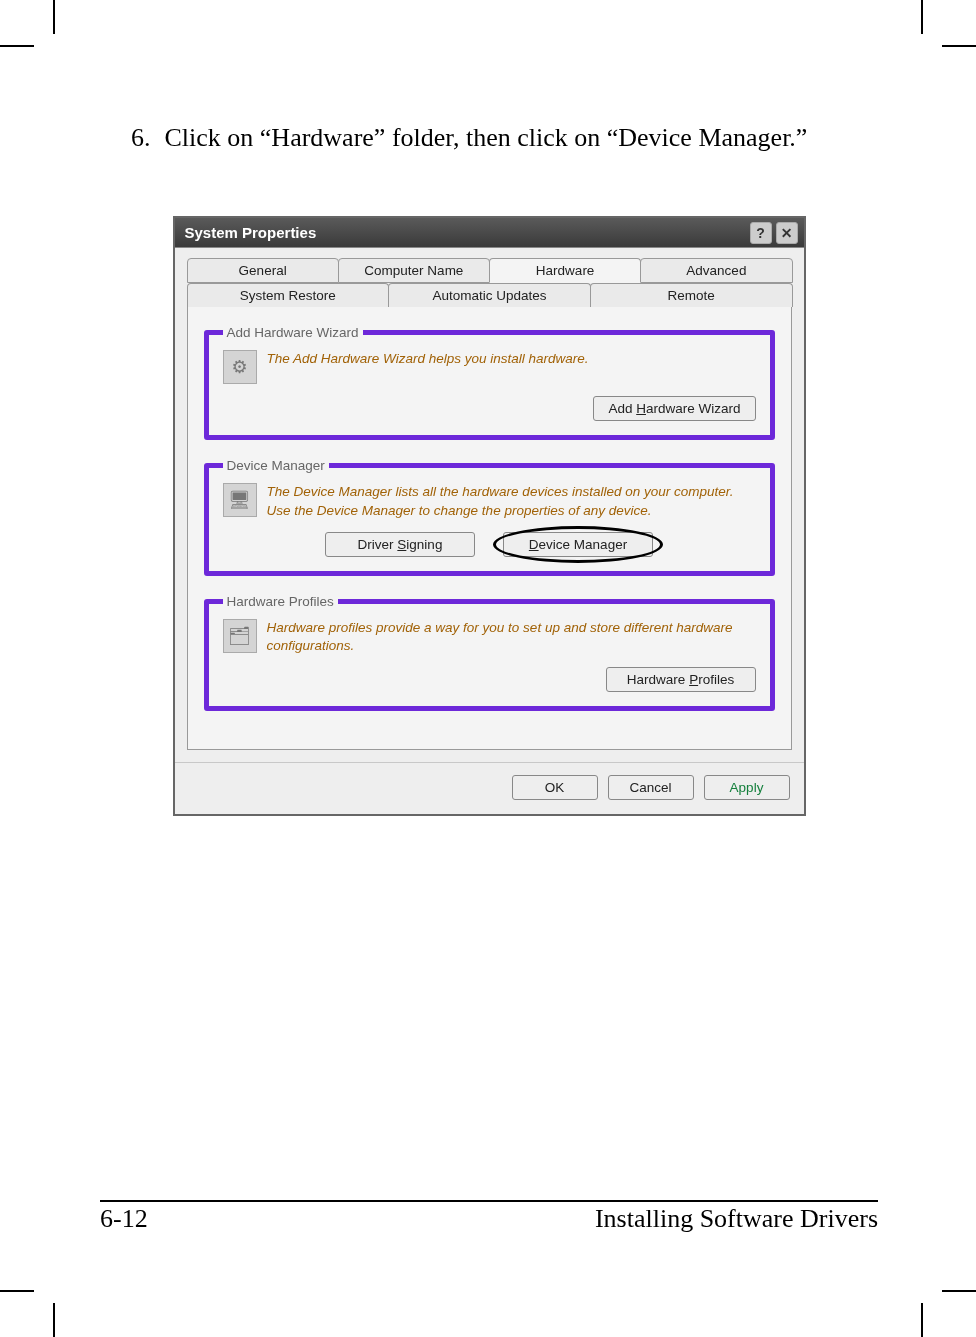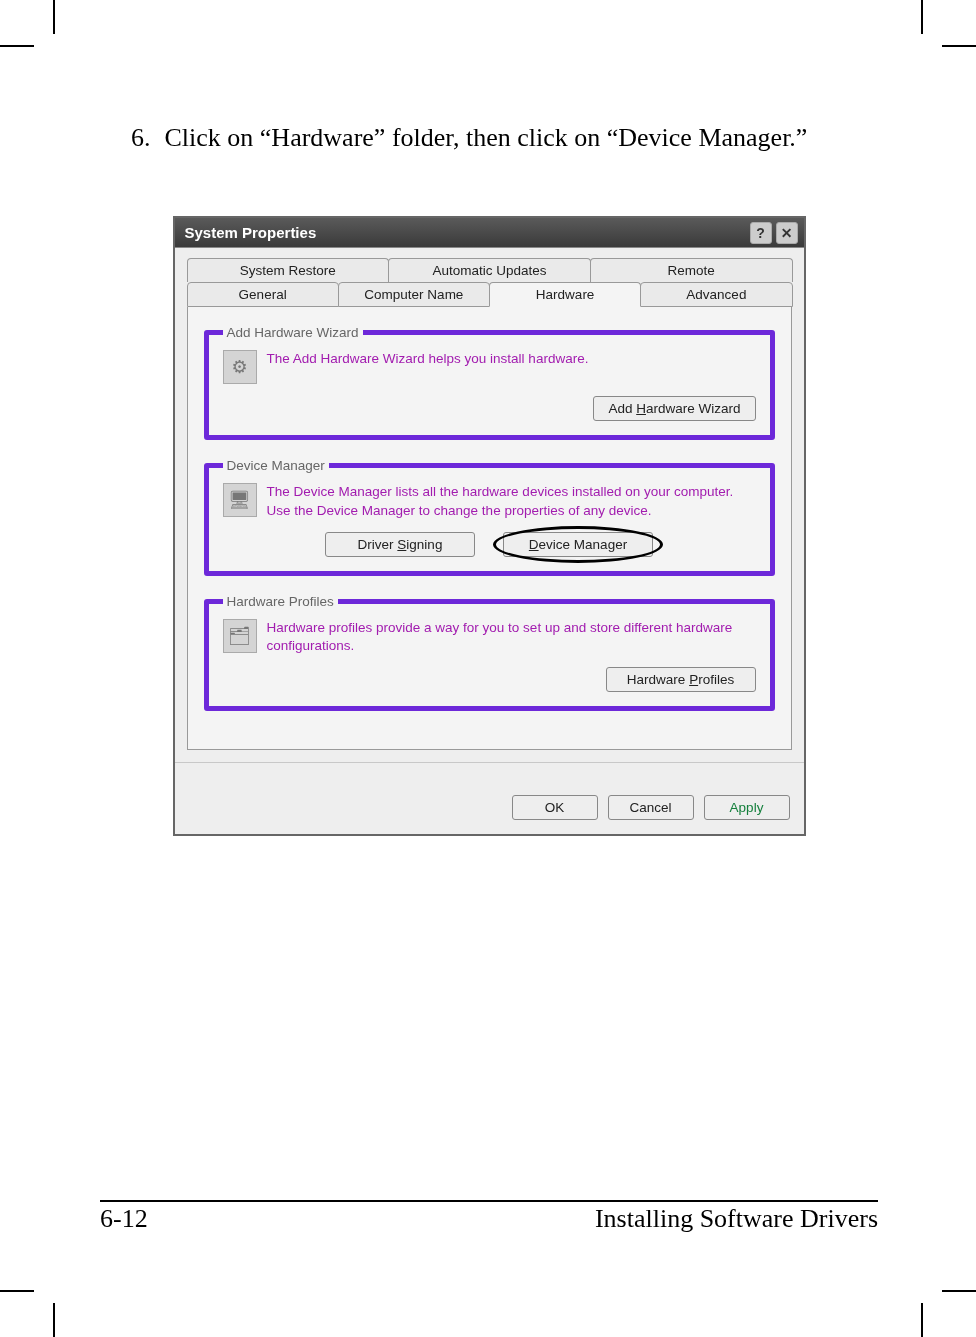--- a/index.html
+++ b/index.html
@@ -115,23 +115,24 @@
   .gicon {
     width: 34px; height: 34px;
     background: #d4d4d4;
     border: 1px solid #aaa;
     flex: 0 0 34px;
     display:flex;align-items:center;justify-content:center;
     font-size:18px;color:#777;
   }
   .gtext {
     font-size: 13.5px;
-    color: #a21caf;
+    color: #a16207;
     line-height: 1.35;
     flex: 1;
+    font-style: italic;
   }
   .btnrow {
     display: flex;
     justify-content: flex-end;
     gap: 14px;
     margin-top: 12px;
   }
   .btnrow.two { justify-content: center; gap: 28px; }
   button.winbtn {
     min-width: 150px;
@@ -155,21 +156,21 @@
     pointer-events: none;
   }
   .bottombar {
     display: flex;
     justify-content: flex-end;
     gap: 10px;
     padding: 12px 14px 14px 0;
     background: #eeeeee;
     border-top: 1px solid #c8c8c8;
   }
-  .bottombar button.winbtn { min-width: 86px; margin-top: 20px; }
+  .bottombar button.winbtn { min-width: 86px; }
   .bottombar button.winbtn[disabled] { color: #15803d; }
 
   
   .rule {
     position: absolute;
     left: 0; right: 0; bottom: 38px;
     border-top: 2px solid #000;
   }
   .footer {
     position: absolute;
@@ -199,30 +200,30 @@
 
   <div class="shot">
     <div class="titlebar">
       <span>System Properties</span>
       <span class="spacer"></span>
       <span class="tbtn">?</span>
       <span class="tbtn">✕</span>
     </div>
     <div class="dlgbody">
       <div class="tabs">
-        <div class="tabrow top">
-          <div class="tab">System Restore</div>
-          <div class="tab">Automatic Updates</div>
-          <div class="tab">Remote</div>
-        </div>
         <div class="tabrow bot">
           <div class="tab">General</div>
           <div class="tab">Computer Name</div>
           <div class="tab active">Hardware</div>
           <div class="tab">Advanced</div>
+        </div>
+        <div class="tabrow top">
+          <div class="tab">System Restore</div>
+          <div class="tab">Automatic Updates</div>
+          <div class="tab">Remote</div>
         </div>
       </div>
 
       <div class="tabcontent">
 
         <fieldset class="group">
           <legend>Add Hardware Wizard</legend>
           <div class="grouprow">
             <div class="gicon">⚙</div>
             <div class="gtext">The Add Hardware Wizard helps you install hardware.</div>

